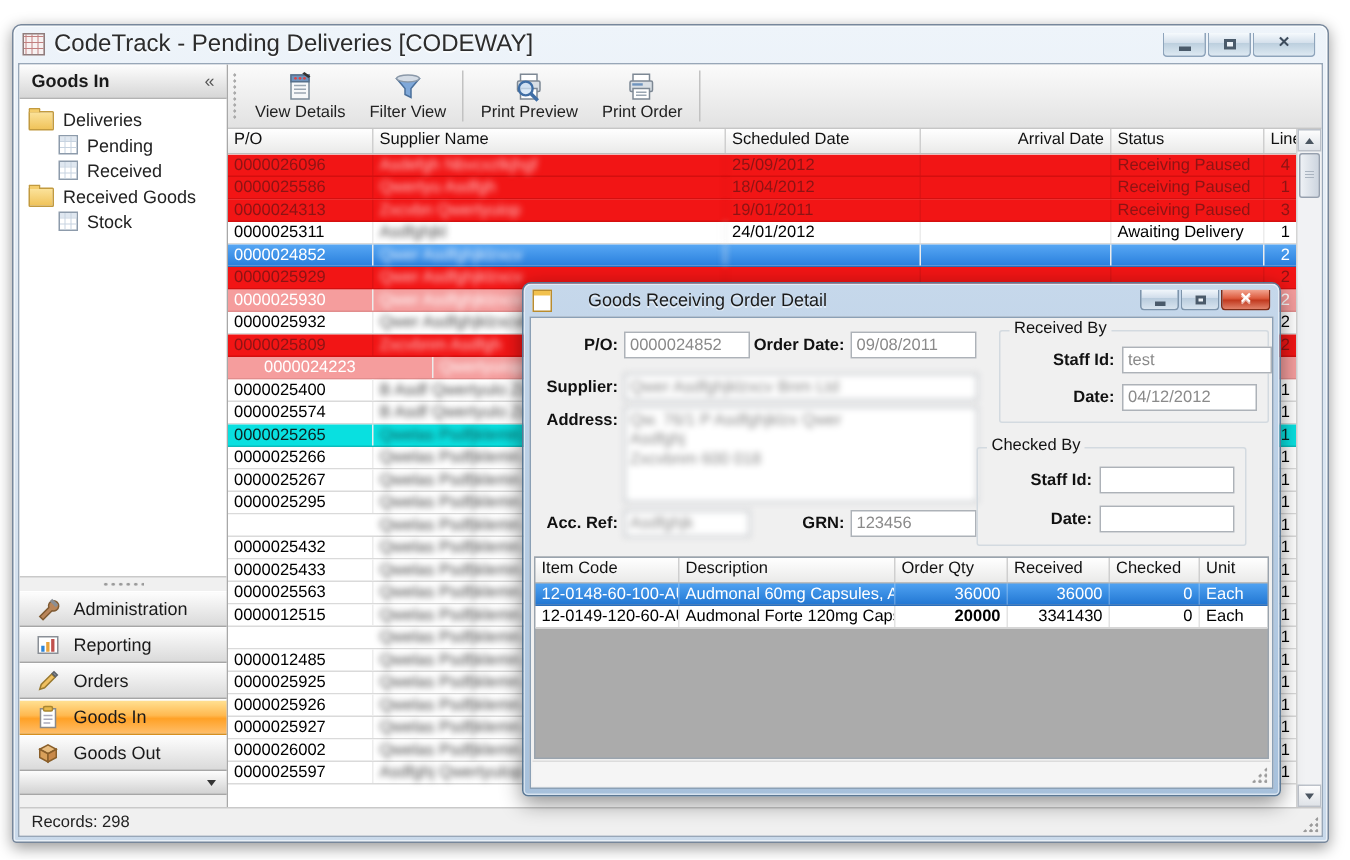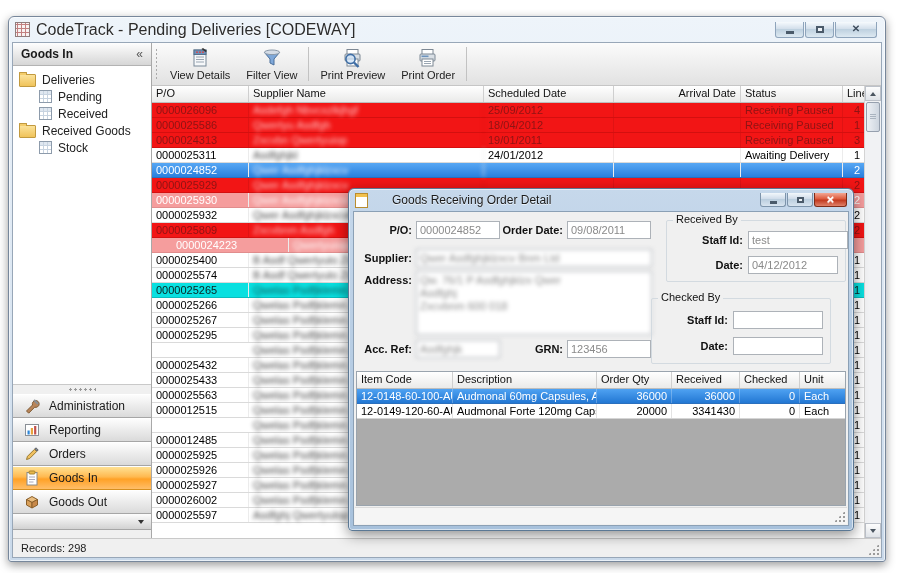--- a/index.html
+++ b/index.html
@@ -628,21 +628,21 @@
               <span class="itd" style="width: 96px;">12-0148-60-100-AUD</span>
               <span class="itd" style="width: 144px;">Audmonal 60mg Capsules, Alv...</span>
               <span class="itd num" style="width: 75px;">36000</span>
               <span class="itd num" style="width: 68px;">36000</span>
               <span class="itd num" style="width: 60px;">0</span>
               <span class="itd" style="width: 45px; flex: 1 1 0%; border-right: none;">Each</span>
             </div>
             <div class="itrow">
               <span class="itd" style="width: 96px;">12-0149-120-60-AUD</span>
               <span class="itd" style="width: 144px;">Audmonal Forte 120mg Capsul...</span>
-              <span class="itd num" style="width: 75px;">20000</span>
+              <span class="itd num" style="width: 75px; font-weight: bold;">20000</span>
               <span class="itd num" style="width: 68px;">3341430</span>
               <span class="itd num" style="width: 60px;">0</span>
               <span class="itd" style="width: 45px; flex: 1 1 0%; border-right: none;">Each</span>
             </div>
           </div>
       </div>
       <div class="dlg-strip">
         <span class="grip"></span>
       </div>
     </div>

